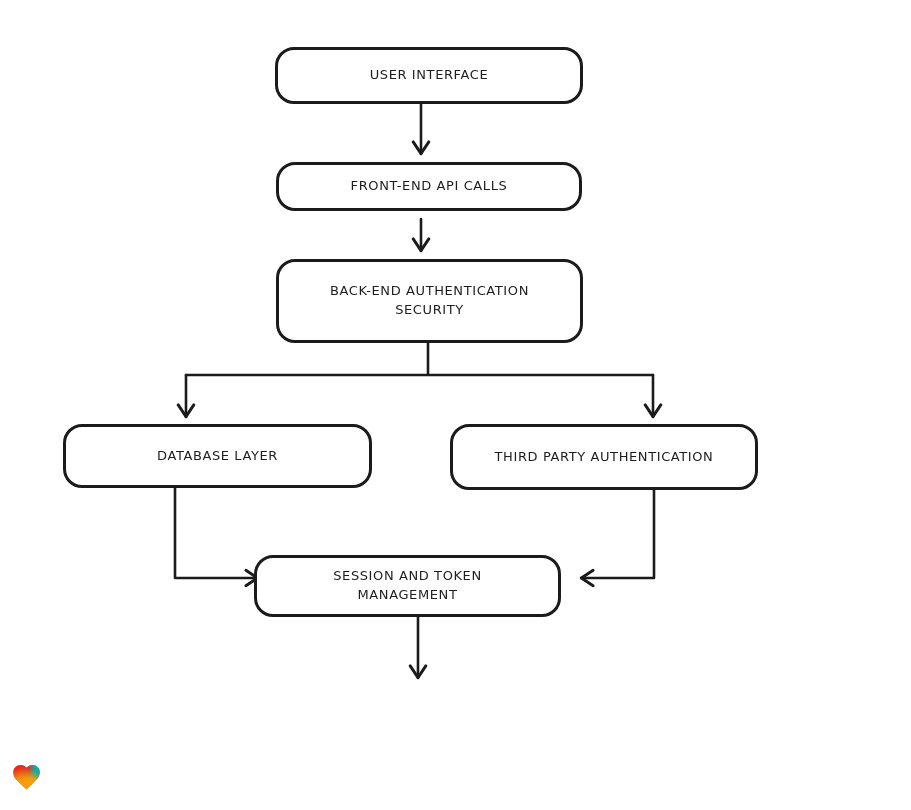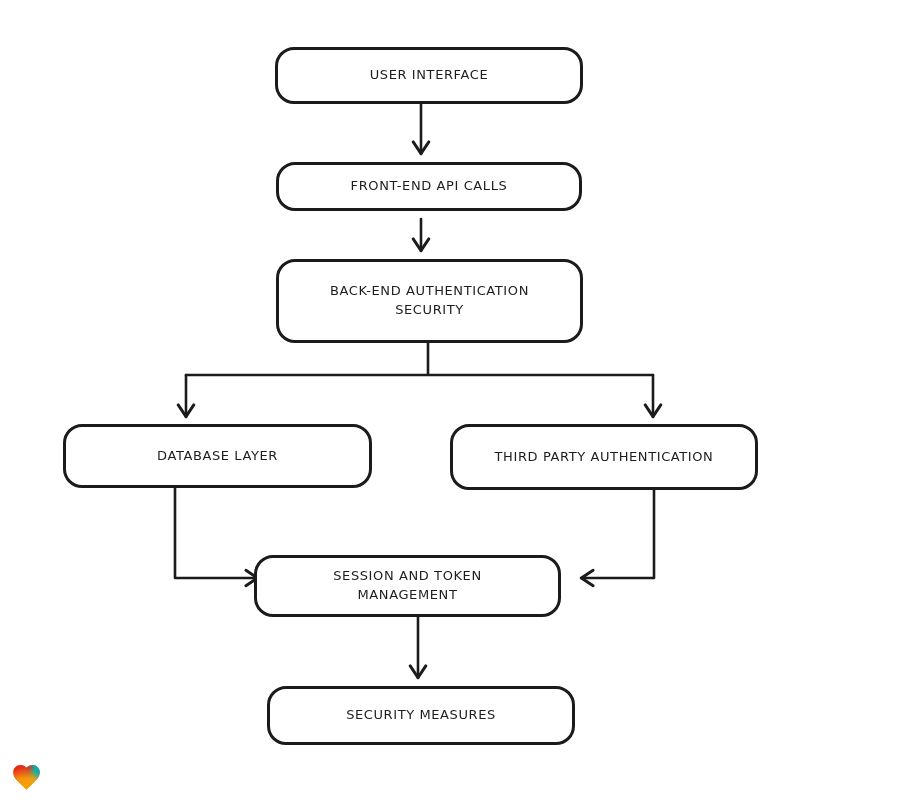--- a/index.html
+++ b/index.html
@@ -99,23 +99,20 @@
 
   <div class="node n5">
     <span class="lbl">THIRD PARTY AUTHENTICATION</span>
   </div>
 
   <div class="node n6">
     <span class="lbl">SESSION AND TOKEN
 MANAGEMENT</span>
   </div>
 
-  <div class="node n7">
-    <span class="lbl">SECURITY MEASURES</span>
-  </div>
 
   <div class="logo">
     <svg viewBox="0 0 24 24" xmlns="http://www.w3.org/2000/svg">
       <defs>
         <clipPath id="heartClip">
           <path d="M12 21.35l-1.45-1.32C5.4 15.36 2 12.28 2 8.5 2 5.42 4.42 3 7.5 3c1.74 0 3.41.81 4.5 2.09C13.09 3.81 14.76 3 16.5 3 19.58 3 22 5.42 22 8.5c0 3.78-3.4 6.86-8.55 11.54L12 21.35z"></path>
         </clipPath>
         <radialGradient id="gRed" cx="0.22" cy="0.22" r="0.55">
           <stop offset="0" stop-color="#e8271f"></stop>
           <stop offset="0.65" stop-color="#e8271f" stop-opacity="0.85"></stop>

